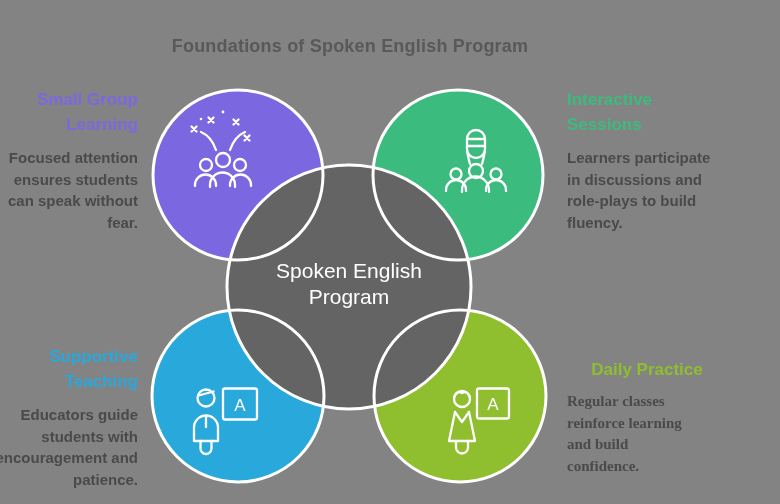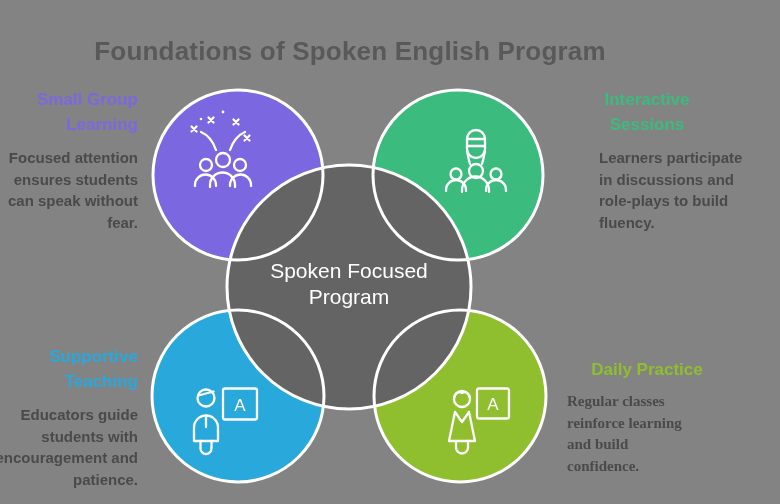--- a/index.html
+++ b/index.html
@@ -2,36 +2,36 @@
 <html><head>
 <meta charset="utf-8">
 <style>
   html,body{margin:0;padding:0;}
   body{font-family:"Liberation Sans","DejaVu Sans",sans-serif;}
   .canvas{
     position:relative;width:780px;height:504px;overflow:hidden;
   }
   .title{
     position:absolute;left:0;top:36px;width:700px;text-align:center;
-    font-size:26px;font-weight:bold;letter-spacing:.2px;
+    font-size:18px;font-weight:bold;letter-spacing:.2px;
   }
   .diagram-svg{position:absolute;left:0;top:0;}
   .center-label{
     position:absolute;left:249px;top:258px;width:200px;text-align:center;
     font-size:21px;line-height:26px;white-space:pre-line;
   }
   .node-text{position:absolute;white-space:pre-line;}
   .node-heading{font-size:17px;line-height:25px;font-weight:bold;}
   .node-body{font-size:15px;line-height:21.5px;font-weight:bold;}
   .align-right{text-align:right;}
   .align-left{text-align:left;}
   .tl-head{left:-8px;top:87px;width:146px;}
   .tl-body{left:-8px;top:147px;width:146px;}
   .tr-head{left:567px;top:87px;width:160px;}
-  .tr-body{left:599px;top:147px;width:160px;}
+  .tr-body{left:567px;top:147px;width:160px;}
   .bl-head{left:-8px;top:344px;width:146px;}
   .bl-body{left:-8px;top:404px;width:146px;}
   .br-head{left:567px;top:357px;width:160px;text-align:center;}
   .br-body{left:567px;top:391px;width:160px;font-family:Liberation Serif, serif;}
   .board-letter{font-family:"Liberation Sans","DejaVu Sans",sans-serif;font-size:17px;}
 </style>
 </head>
 <body>
 
 <div class="canvas" style="background-color: rgb(131, 131, 131);">
@@ -100,31 +100,31 @@
       <rect x="477" y="388.5" width="32" height="30" rx="2"></rect>
       <text x="493" y="410" text-anchor="middle" fill="#ffffff" stroke="none" class="board-letter">A</text>
       <circle cx="462" cy="399" r="8"></circle>
       <path d="M454,397 q3,-7 8,-4 q5,-3 8,4"></path>
       <path d="M455,412 L449,441 L475,441 L469,412"></path>
       <path d="M455,412 L462,422 L469,412"></path>
       <path d="M456,441 v6.5 a6,6 0 0 0 12,0 v-6.5"></path>
     </g>
   </svg>
 
-  <div class="center-label" style="color: rgb(255, 255, 255);">Spoken Focused
+  <div class="center-label" style="color: rgb(255, 255, 255);">Spoken English
 Program</div>
 
   <div class="node-text node-heading align-right tl-head" style="color: rgb(123, 104, 225);">Small Group
 Learning</div>
   <div class="node-text node-body align-right tl-body" style="color: rgb(74, 74, 74);">Focused attention
 ensures students
 can speak without
 fear.</div>
 
-  <div class="node-text node-heading align-left tr-head" style="color: rgb(60, 187, 127); text-align: center;">Interactive
+  <div class="node-text node-heading align-left tr-head" style="color: rgb(60, 187, 127);">Interactive
 Sessions</div>
   <div class="node-text node-body align-left tr-body" style="color: rgb(74, 74, 74);">Learners participate
 in discussions and
 role-plays to build
 fluency.</div>
 
   <div class="node-text node-heading align-right bl-head" style="color: rgb(41, 168, 220);">Supportive
 Teaching</div>
   <div class="node-text node-body align-right bl-body" style="color: rgb(74, 74, 74);">Educators guide
 students with

